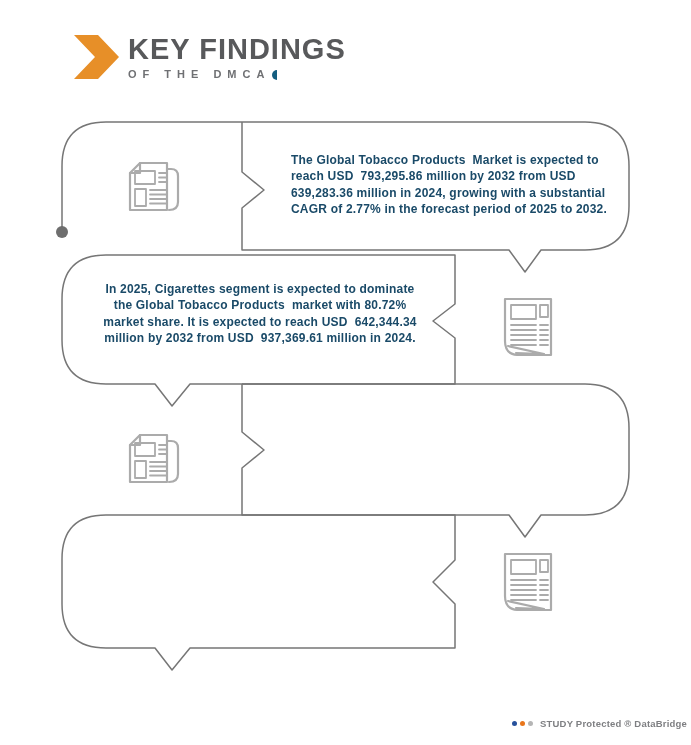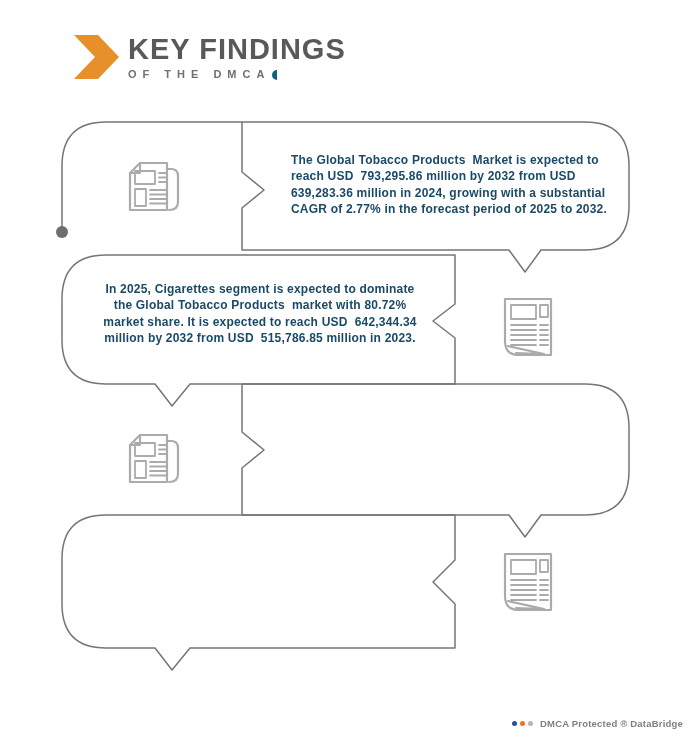--- a/index.html
+++ b/index.html
@@ -138,22 +138,22 @@
     <line class="inner" x1="40" y1="49" x2="48" y2="49"></line>
   </svg>
 
   <div class="bubble-text bt-1">The Global Tobacco Products  Market is expected to
 reach USD  793,295.86 million by 2032 from USD
 639,283.36 million in 2024, growing with a substantial
 CAGR of 2.77% in the forecast period of 2025 to 2032.</div>
   <div class="bubble-text bt-2">In 2025, Cigarettes segment is expected to dominate
 the Global Tobacco Products  market with 80.72%
 market share. It is expected to reach USD  642,344.34
-million by 2032 from USD  515,786.85 million in 2023.</div>
+million by 2032 from USD  937,369.61 million in 2024.</div>
 
   <div class="footer">
     <span class="dot dot-blue"></span>
     <span class="dot dot-orange"></span>
     <span class="dot dot-gray"></span>
-    <span class="footer-text">DMCA Protected ® DataBridge</span>
+    <span class="footer-text">STUDY Protected ® DataBridge</span>
   </div>
 
 </div>
 
 </body></html>

